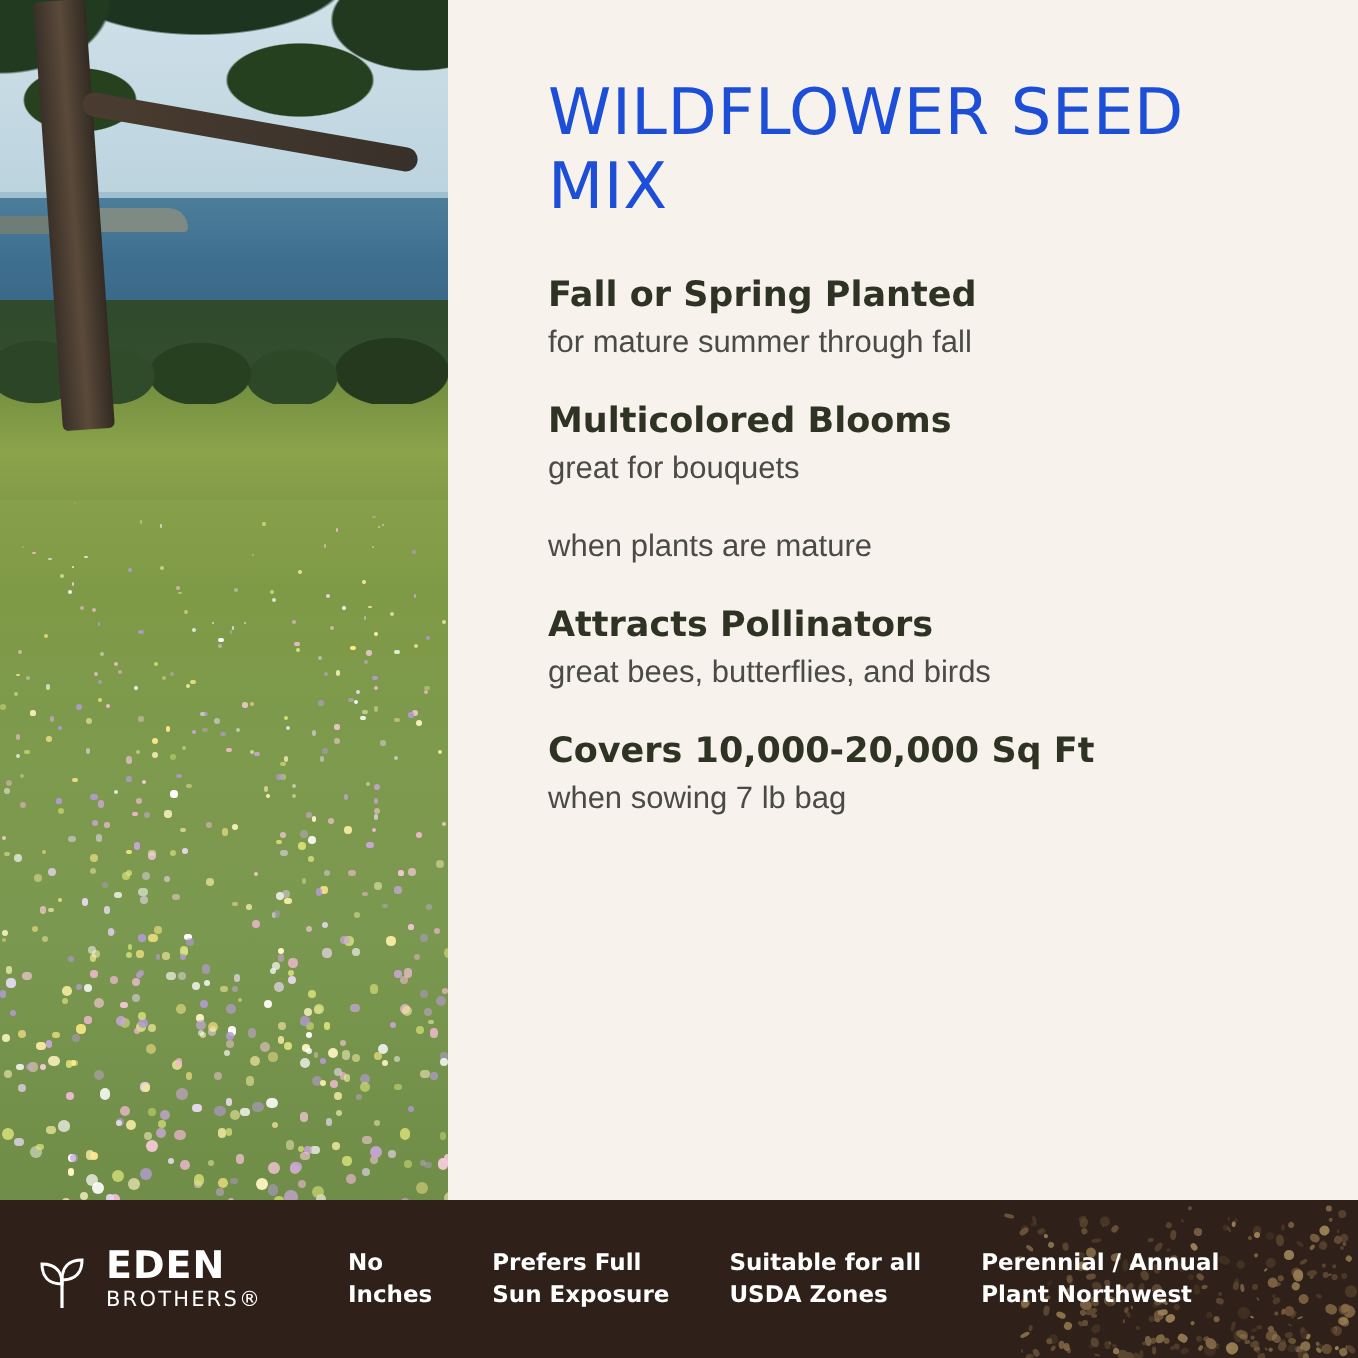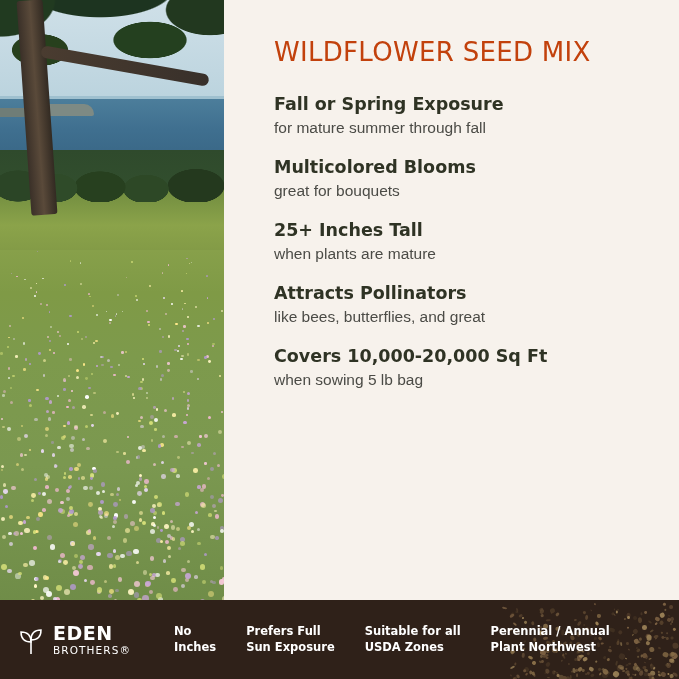--- a/index.html
+++ b/index.html
@@ -109,23 +109,23 @@
     font-family:"DejaVu Sans", sans-serif;
     font-weight:700;
     font-size:35px;
     line-height:1.12;
     color:#3c4426;
     letter-spacing:-0.3px;
   }
   h2.subtitle {
     font-family:"DejaVu Sans", sans-serif;
     font-weight:400;
-    font-size:26px;
+    font-size:32px;
     line-height:1.15;
-    color:#c2410c;
+    color:#1d4ed8;
     letter-spacing:0.3px;
     margin-top:4px;
   }
   p.lede {
     font-size:15.5px;
     line-height:1.38;
     color:#4b4b46;
     margin-top:12px;
     max-width:352px;
   }
@@ -739,38 +739,37 @@
         <span style="left:66.1px;top:246.5px;width:4.4px;height:4.4px;background:#e7d8f0;opacity:0.54"></span>
         <span style="left:92.8px;top:92.1px;width:2.2px;height:2.2px;background:#f2e9a0;opacity:0.93"></span>
       </div>
   </div>
 
   <div class="panel">
     <h2 class="subtitle">WILDFLOWER SEED MIX</h2>
 
     <div class="features">
       <div class="feature">
-        <div class="f-title">Fall or Spring Exposure</div>
+        <div class="f-title">Fall or Spring Planted</div>
         <div class="f-sub">for mature summer through fall</div>
       </div>
       <div class="feature">
         <div class="f-title">Multicolored Blooms</div>
         <div class="f-sub">great for bouquets</div>
       </div>
       <div class="feature">
-        <div class="f-title">25+ Inches Tall</div>
         <div class="f-sub">when plants are mature</div>
       </div>
       <div class="feature">
         <div class="f-title">Attracts Pollinators</div>
-        <div class="f-sub">like bees, butterflies, and great</div>
+        <div class="f-sub">great bees, butterflies, and birds</div>
       </div>
       <div class="feature">
         <div class="f-title">Covers 10,000-20,000 Sq Ft</div>
-        <div class="f-sub">when sowing 5 lb bag</div>
+        <div class="f-sub">when sowing 7 lb bag</div>
       </div>
     </div>
   </div>
 
   <div class="footer">
     <div class="footer-torn"></div>
     <div class="seeds" id="seeds">
         <i style="left:188.8px;top:111.7px;width:3.4px;height:3.7px;background:#7d6243;opacity:0.93;transform:rotate(93deg)"></i>
         <i style="left:168.7px;top:102.1px;width:3.2px;height:1.7px;background:#6b5238;opacity:0.45;transform:rotate(174deg)"></i>
         <i style="left:48.7px;top:66.7px;width:3.6px;height:2.5px;background:#8a7049;opacity:0.54;transform:rotate(8deg)"></i>

